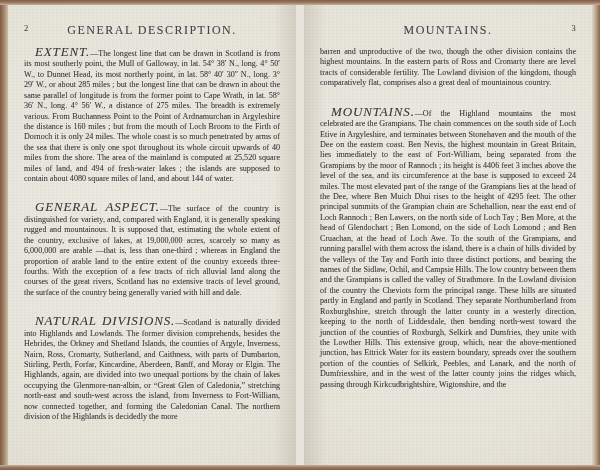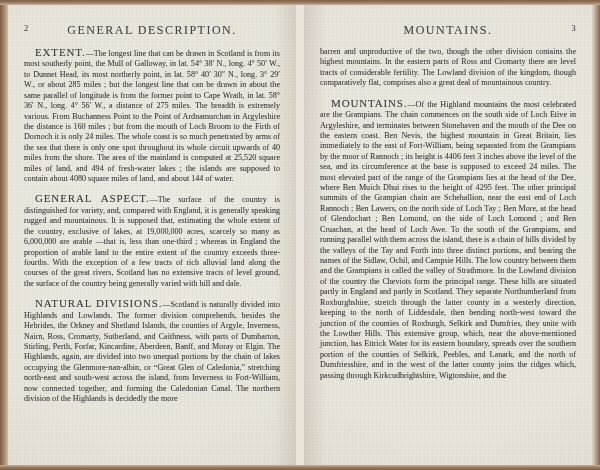--- a/index.html
+++ b/index.html
@@ -125,26 +125,27 @@
   p.body {
     margin: 0;
     text-align: justify;
     text-justify: inter-word;
     font-size: 8.1px;
     line-height: 10.42px;
     color: #3a3a3c;
     text-indent: 11px;
     hyphens: manual;
   }
-  p.body + p.body { margin-top: 9px; }
+  p.body + p.body { margin-top: 18px; }
 
   .sc {
-    font-size: 11px;
+    font-size: 13px;
     letter-spacing: .85px;
     text-transform: uppercase;
+    font-style: italic;
   }
 
   
   .textblock { text-shadow: 0 0 .35px rgba(90,90,95,.35); }
 
   .speck {
     position: absolute;
     background: rgba(140,128,110,.30);
     pointer-events: none;
     border-radius: 50%;

